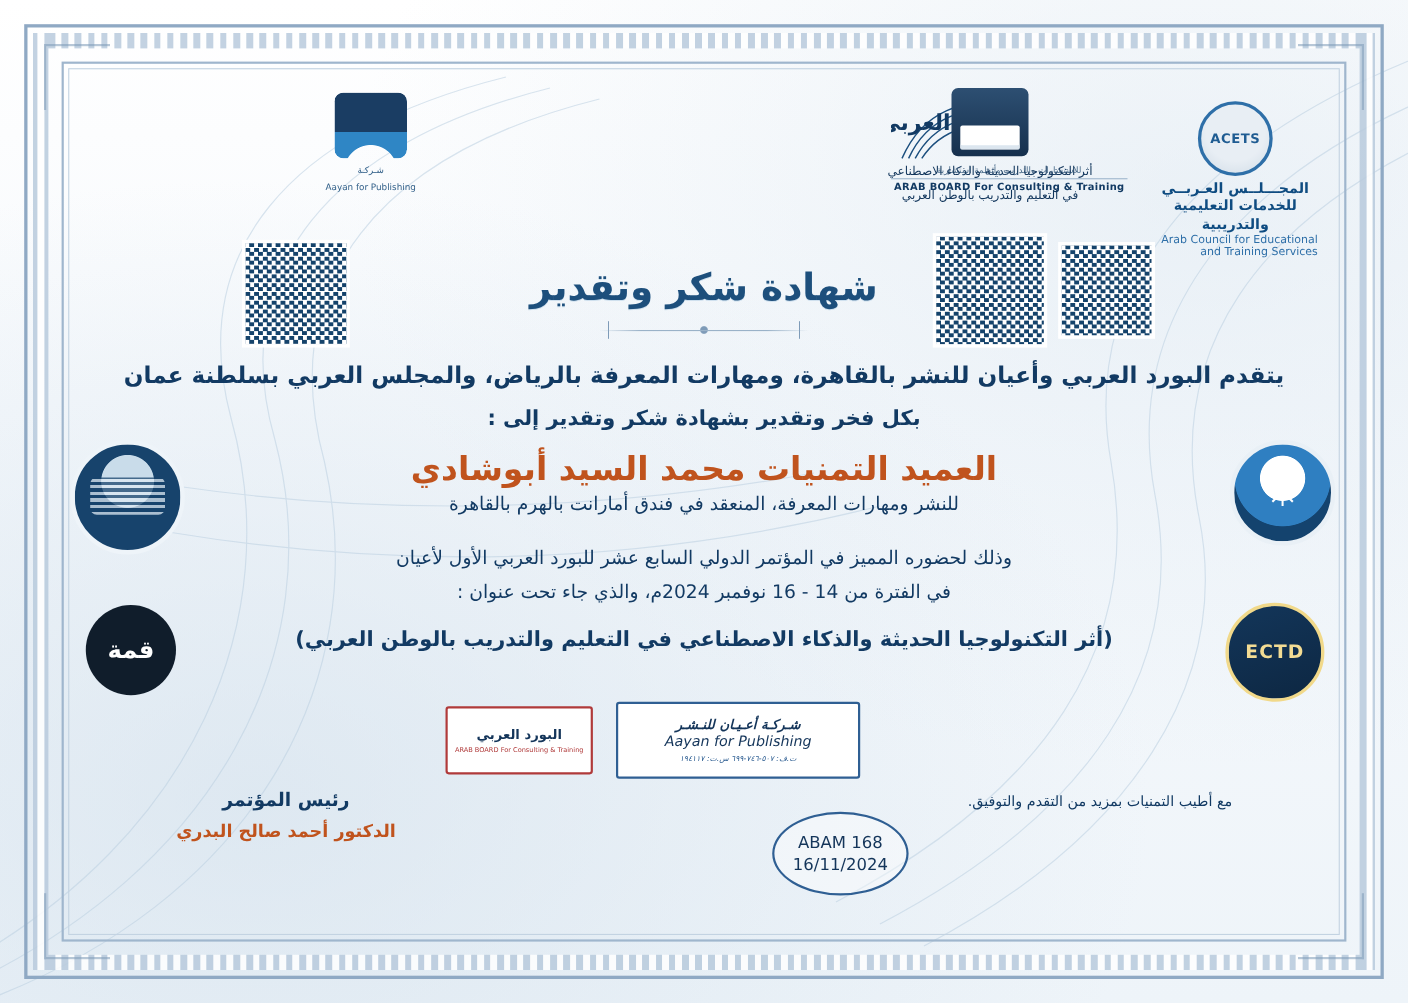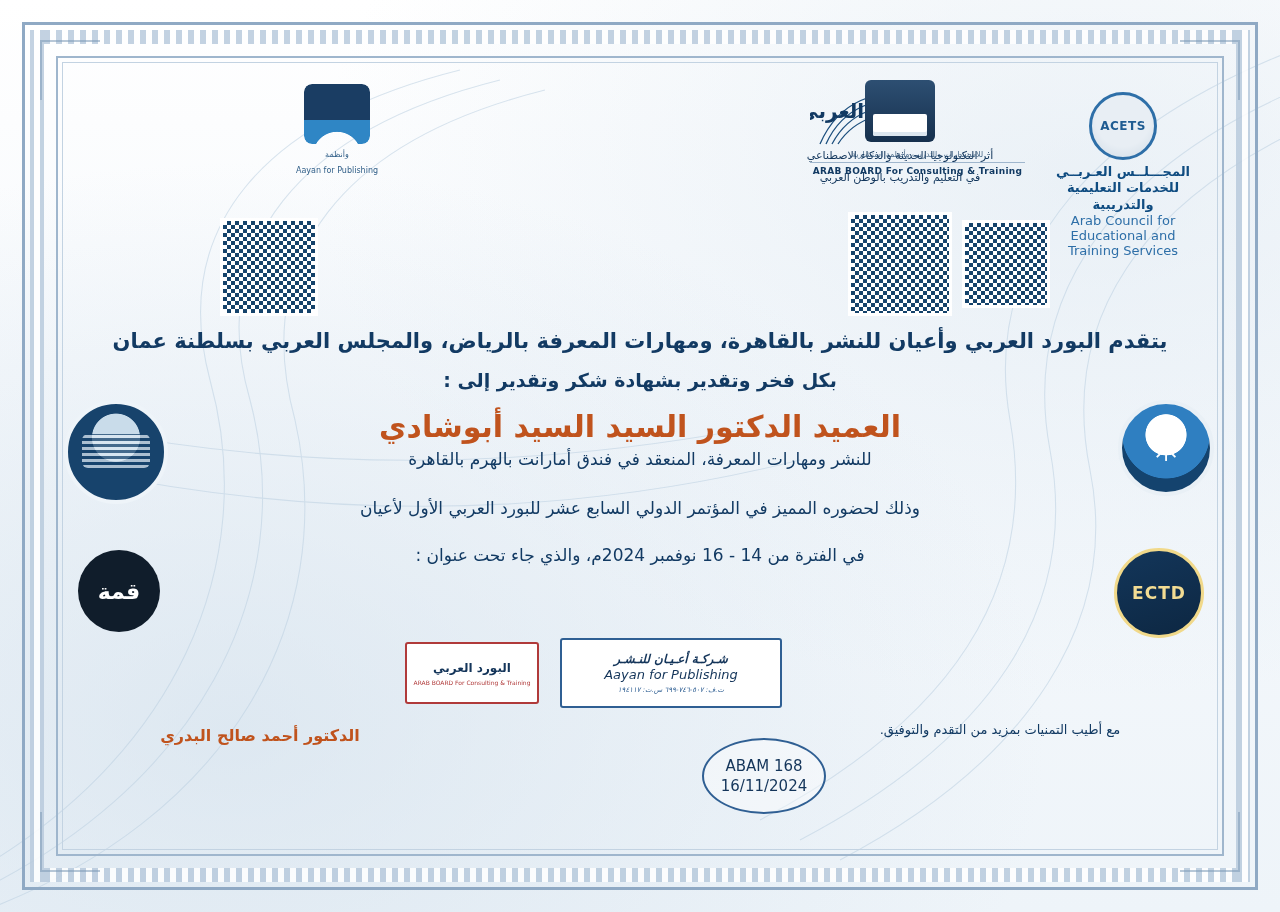--- a/index.html
+++ b/index.html
@@ -77,21 +77,21 @@
   .acets .badge{
     width:62px;height:62px;margin:0 auto;border-radius:50%;
     background:radial-gradient(circle at 50% 40%,#e8eef4 0 55%,#cfdbe6 100%);
     border:3px solid #2e6fa8;position:relative;
   }
   .acets .badge::after{
     content:"ACETS";position:absolute;inset:0;display:flex;align-items:center;justify-content:center;
     font-size:12px;font-weight:bold;color:#1f5c92;letter-spacing:.5px;
   }
   .acets .ar{font-size:13px;font-weight:bold;color:#0f4c81;margin-top:4px;line-height:1.25;}
-  .acets .en{font-size:13px;color:#2e6fa8;}
+  .acets .en{font-size:10px;color:#2e6fa8;text-align:right;}
 
   
   .arabboard{right:185px;top:10px;width:215px;}
   .arabboard .mark{height:62px;position:relative;}
   .arabboard .sub{font-size:8px;color:#4a6b8a;}
   .arabboard .en{font-size:9px;color:#123a63;font-weight:bold;letter-spacing:.3px;border-top:1px solid #9fb6cd;padding-top:3px;margin-top:3px;}
 
   
   .conf{left:50%;transform:translateX(50%);right:auto;top:2px;width:260px;}
   .conf .book{
@@ -298,38 +298,43 @@
       </div>
 
       <div class="logo conf">
         <div class="book"></div>
         <div class="t1">أثر التكنولوجيا الحديثة والذكاء الاصطناعي</div>
         <div class="t1">في التعليم والتدريب بالوطن العربي</div>
       </div>
 
       <div class="logo aayan">
         <div class="mark"></div>
-        <div class="cap">وأنظمة</div>
+        <div class="cap">شـركـة</div>
         <div class="cap">Aayan for Publishing</div>
       </div>
 
     </div>
 
     <div class="qr left"></div>
     <div class="qr right2"></div>
     <div class="qr right"></div>
 
+    <div class="title-wrap">
+      <div class="title">شهادة شكر وتقدير</div>
+      <div class="title-orn"></div>
+    </div>
 
     <div class="body">
       <div class="l1">يتقدم البورد العربي وأعيان للنشر بالقاهرة، ومهارات المعرفة بالرياض، والمجلس العربي بسلطنة عمان</div>
       <div class="l2">بكل فخر وتقدير بشهادة شكر وتقدير إلى :</div>
-      <div class="name">العميد الدكتور السيد السيد أبوشادي</div>
+      <div class="name">العميد التمنيات محمد السيد أبوشادي</div>
       <div class="para" style="margin-top:0">للنشر ومهارات المعرفة، المنعقد في فندق أمارانت بالهرم بالقاهرة</div>
       <div class="para">وذلك لحضوره المميز  في المؤتمر الدولي السابع عشر للبورد العربي الأول لأعيان</div>
-      <div class="para" style="margin-top:16px">في الفترة من 14 - 16 نوفمبر 2024م، والذي جاء تحت عنوان :</div>
+      <div class="para" style="margin-top:0">في الفترة من 14 - 16 نوفمبر 2024م، والذي جاء تحت عنوان :</div>
+      <div class="subject">(أثر التكنولوجيا الحديثة والذكاء الاصطناعي في التعليم والتدريب بالوطن العربي)</div>
     </div>
 
     <div class="badge-side b-right-top">
       <div class="circle"></div>
     </div>
     <div class="badge-side b-left-top">
       <div class="circle"></div>
     </div>
     <div class="badge-side b-right-bot">
       <div class="circle"></div>
@@ -354,18 +359,19 @@
 
 
       <div class="wish">مع أطيب التمنيات بمزيد من التقدم والتوفيق.</div>
 
       <div class="seal">
         <div>ABAM 168</div>
         <div>16/11/2024</div>
       </div>
 
       <div class="sig sig-left">
+        <div class="role">رئيس المؤتمر</div>
         <div class="who">الدكتور أحمد صالح البدري</div>
       </div>
     </div>
 
   </div>
 </div>
 
 </body></html>

